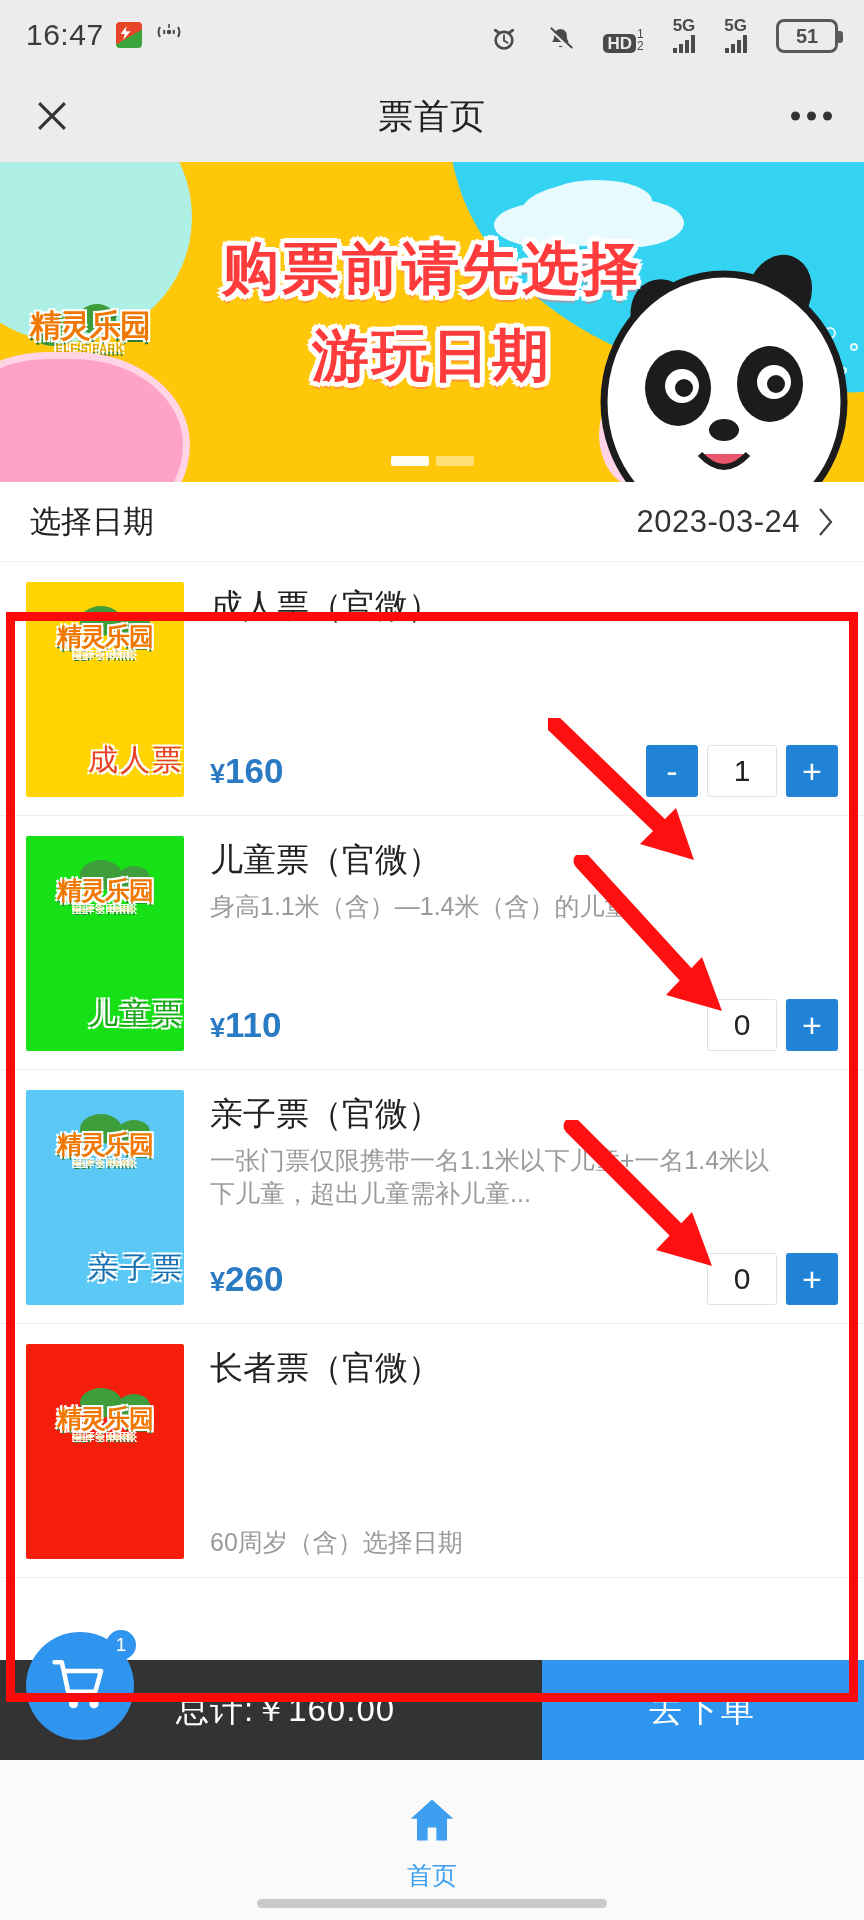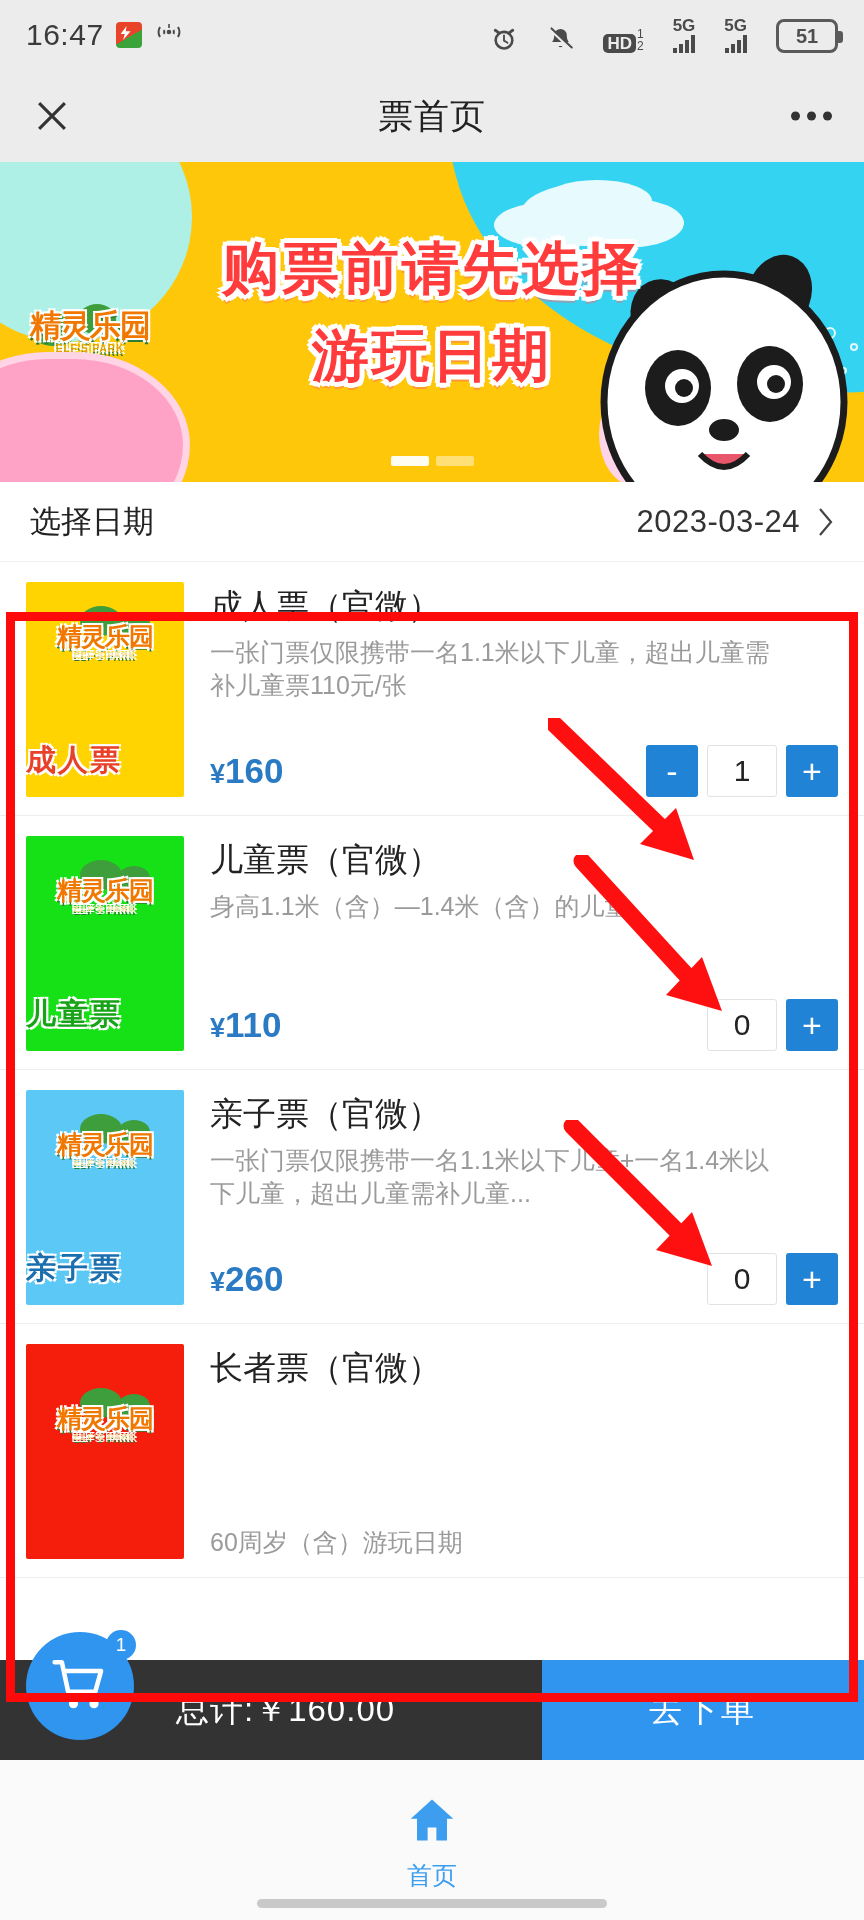--- a/index.html
+++ b/index.html
@@ -157,22 +157,22 @@
     position:relative; overflow:hidden;
   }
   .th-logo {
     position:absolute; left:0; right:0; top:42px; text-align:center;
     font-size:25px; font-weight:bold; color:#F07800; letter-spacing:-1px; line-height:1;
     text-shadow: 2px 2px 0 #fff,-2px -2px 0 #fff,2px -2px 0 #fff,-2px 2px 0 #fff, 0 3px 0 #2f7d32;
   }
   .th-logo small { display:block; font-size:9px; color:#f2e0a0; letter-spacing:1px; margin-top:2px;}
   .th-tree { position:absolute; border-radius:50%; background:#3E9E3C; }
   .th-name {
-    position:absolute; left:0; right:0; bottom:22px; text-align:left;
-    font-size:30px; font-weight:bold; letter-spacing:2px; line-height:1;
+    position:absolute; left:0; right:0; bottom:22px; text-align:right;
+    font-size:30px; font-weight:normal; letter-spacing:2px; line-height:1;
   }
   .ticket-body { flex:1; padding-left:26px; display:flex; flex-direction:column; min-width:0;justify-content:space-between;}
   .t-title { font-size:33px; color:#222; line-height:1.2; margin-top:4px;}
   .t-desc {
     font-size:25px; color:#9a9a9a; line-height:1.32; margin-top:10px;
     max-width: 560px;
   }
   .t-foot { margin-top:auto; display:flex; align-items:center; }
   .t-price { font-size:35px; color:#2a7ac4; font-weight:bold; letter-spacing:0; }
   .t-price .yen { font-size:27px; font-weight:bold; }
@@ -384,21 +384,20 @@
       <div class="thumb" style="background:#FFD400">
         <div class="th-tree" style="left:54px;top:24px;width:42px;height:30px;"></div>
         <div class="th-tree" style="left:92px;top:30px;width:32px;height:24px;"></div>
         <div class="th-logo">
           <span>精灵乐园</span><small>ELF'S PARK</small>
         </div>
         <div class="th-name" style="color:#E8412A;text-shadow:2px 2px 0 #fff,-2px -2px 0 #fff,2px -2px 0 #fff,-2px 2px 0 #fff">成人票</div>
       </div>
       <div class="ticket-body">
         <div class="t-title">成人票（官微）</div>
-        <div class="t-desc">一张门票仅限携带一名1.1米以下儿童，超出儿童需补儿童票110元/张</div>
         <div class="t-foot">
           <div class="t-price">
             <span class="yen">¥</span><span>160</span>
           </div>
           <div class="stepper">
             <span class="st-btn">-</span>
             <span class="st-val">1</span>
             <span class="st-btn">+</span>
           </div>
         </div>
@@ -456,21 +455,21 @@
     <div class="ticket" style="min-height:200px">
       <div class="thumb" style="background:#F51E0C">
         <div class="th-tree" style="left:54px;top:44px;width:42px;height:30px;"></div>
         <div class="th-tree" style="left:92px;top:50px;width:32px;height:24px;"></div>
         <div class="th-logo" style="top:62px">
           <span>精灵乐园</span><small>ELF'S PARK</small>
         </div>
       </div>
       <div class="ticket-body">
         <div class="t-title">长者票（官微）</div>
-        <div class="t-desc">60周岁（含）游玩日期</div>
+        <div class="t-desc">60周岁（含）选择日期</div>
       </div>
     </div>
 
   </div>
 
   <div class="anno-box"></div>
 
   <svg class="anno-arrow" style="left:548px;top:718px;width:160px;height:150px;" viewBox="0 0 160 150">
     <path d="M6 6 L112 108" stroke="#FF1010" stroke-width="17" stroke-linecap="round"></path>
     <path d="M146 142 L92 126 L128 90 Z" fill="#FF1010"></path>

